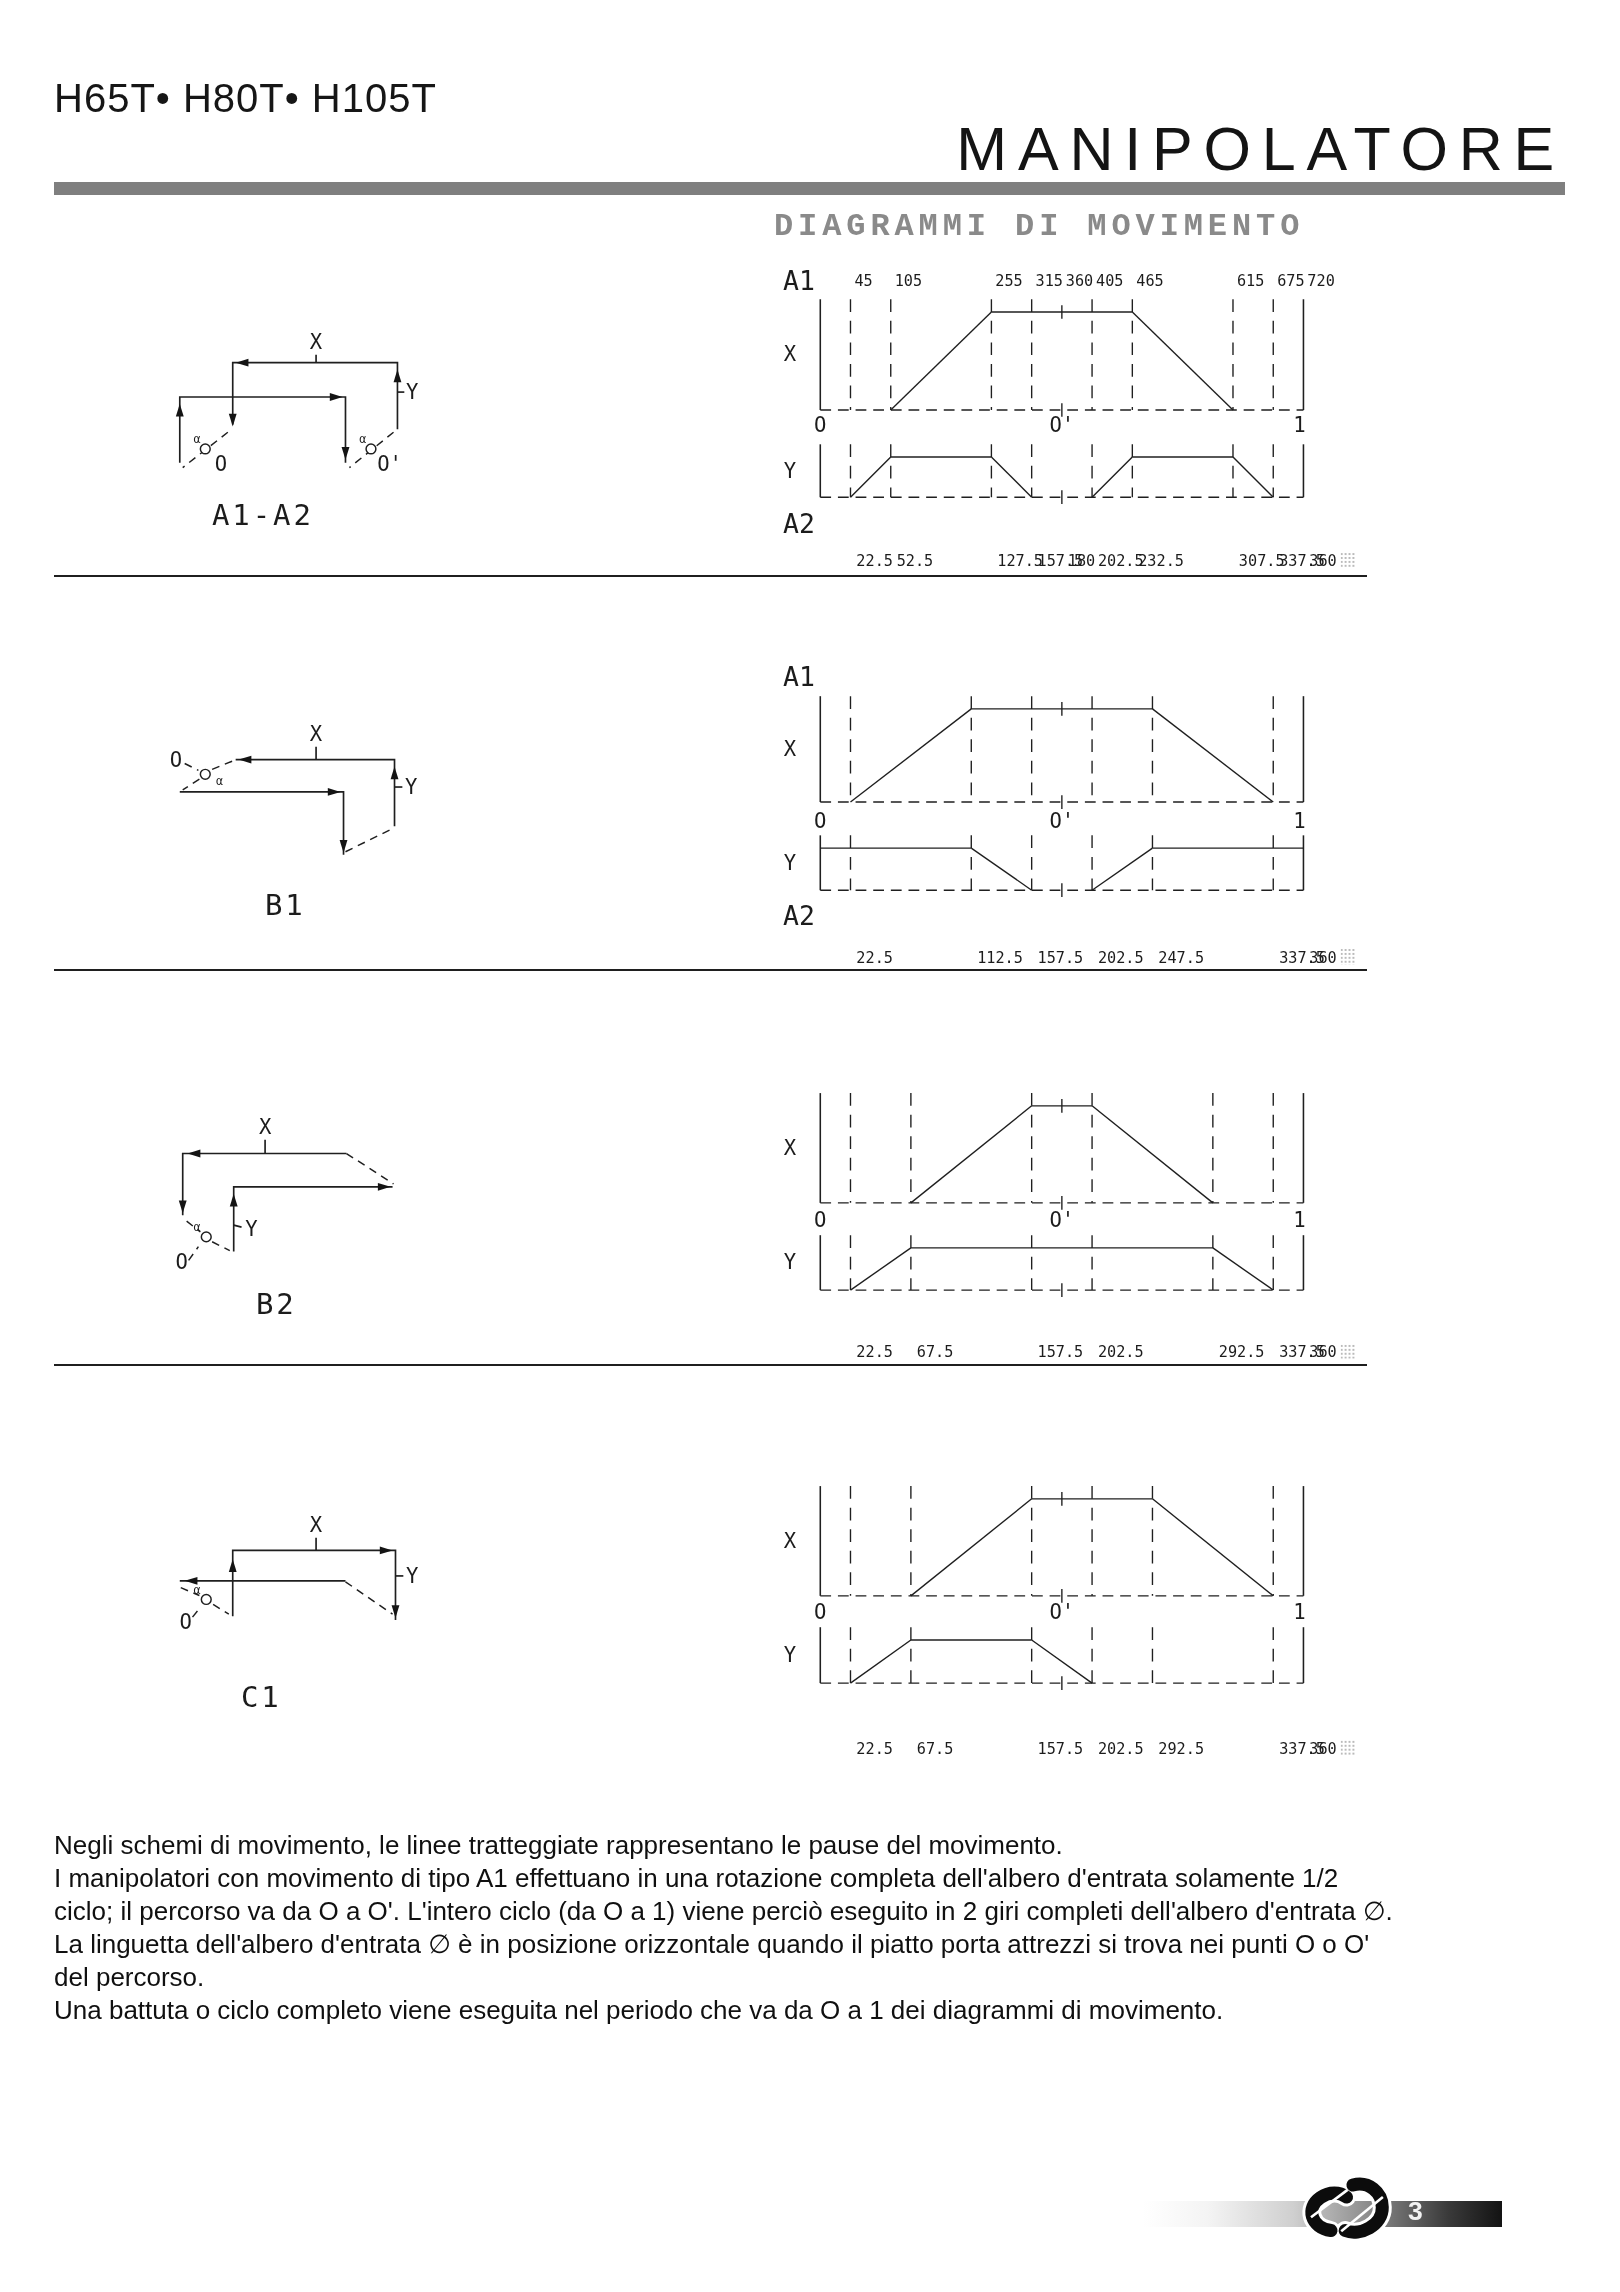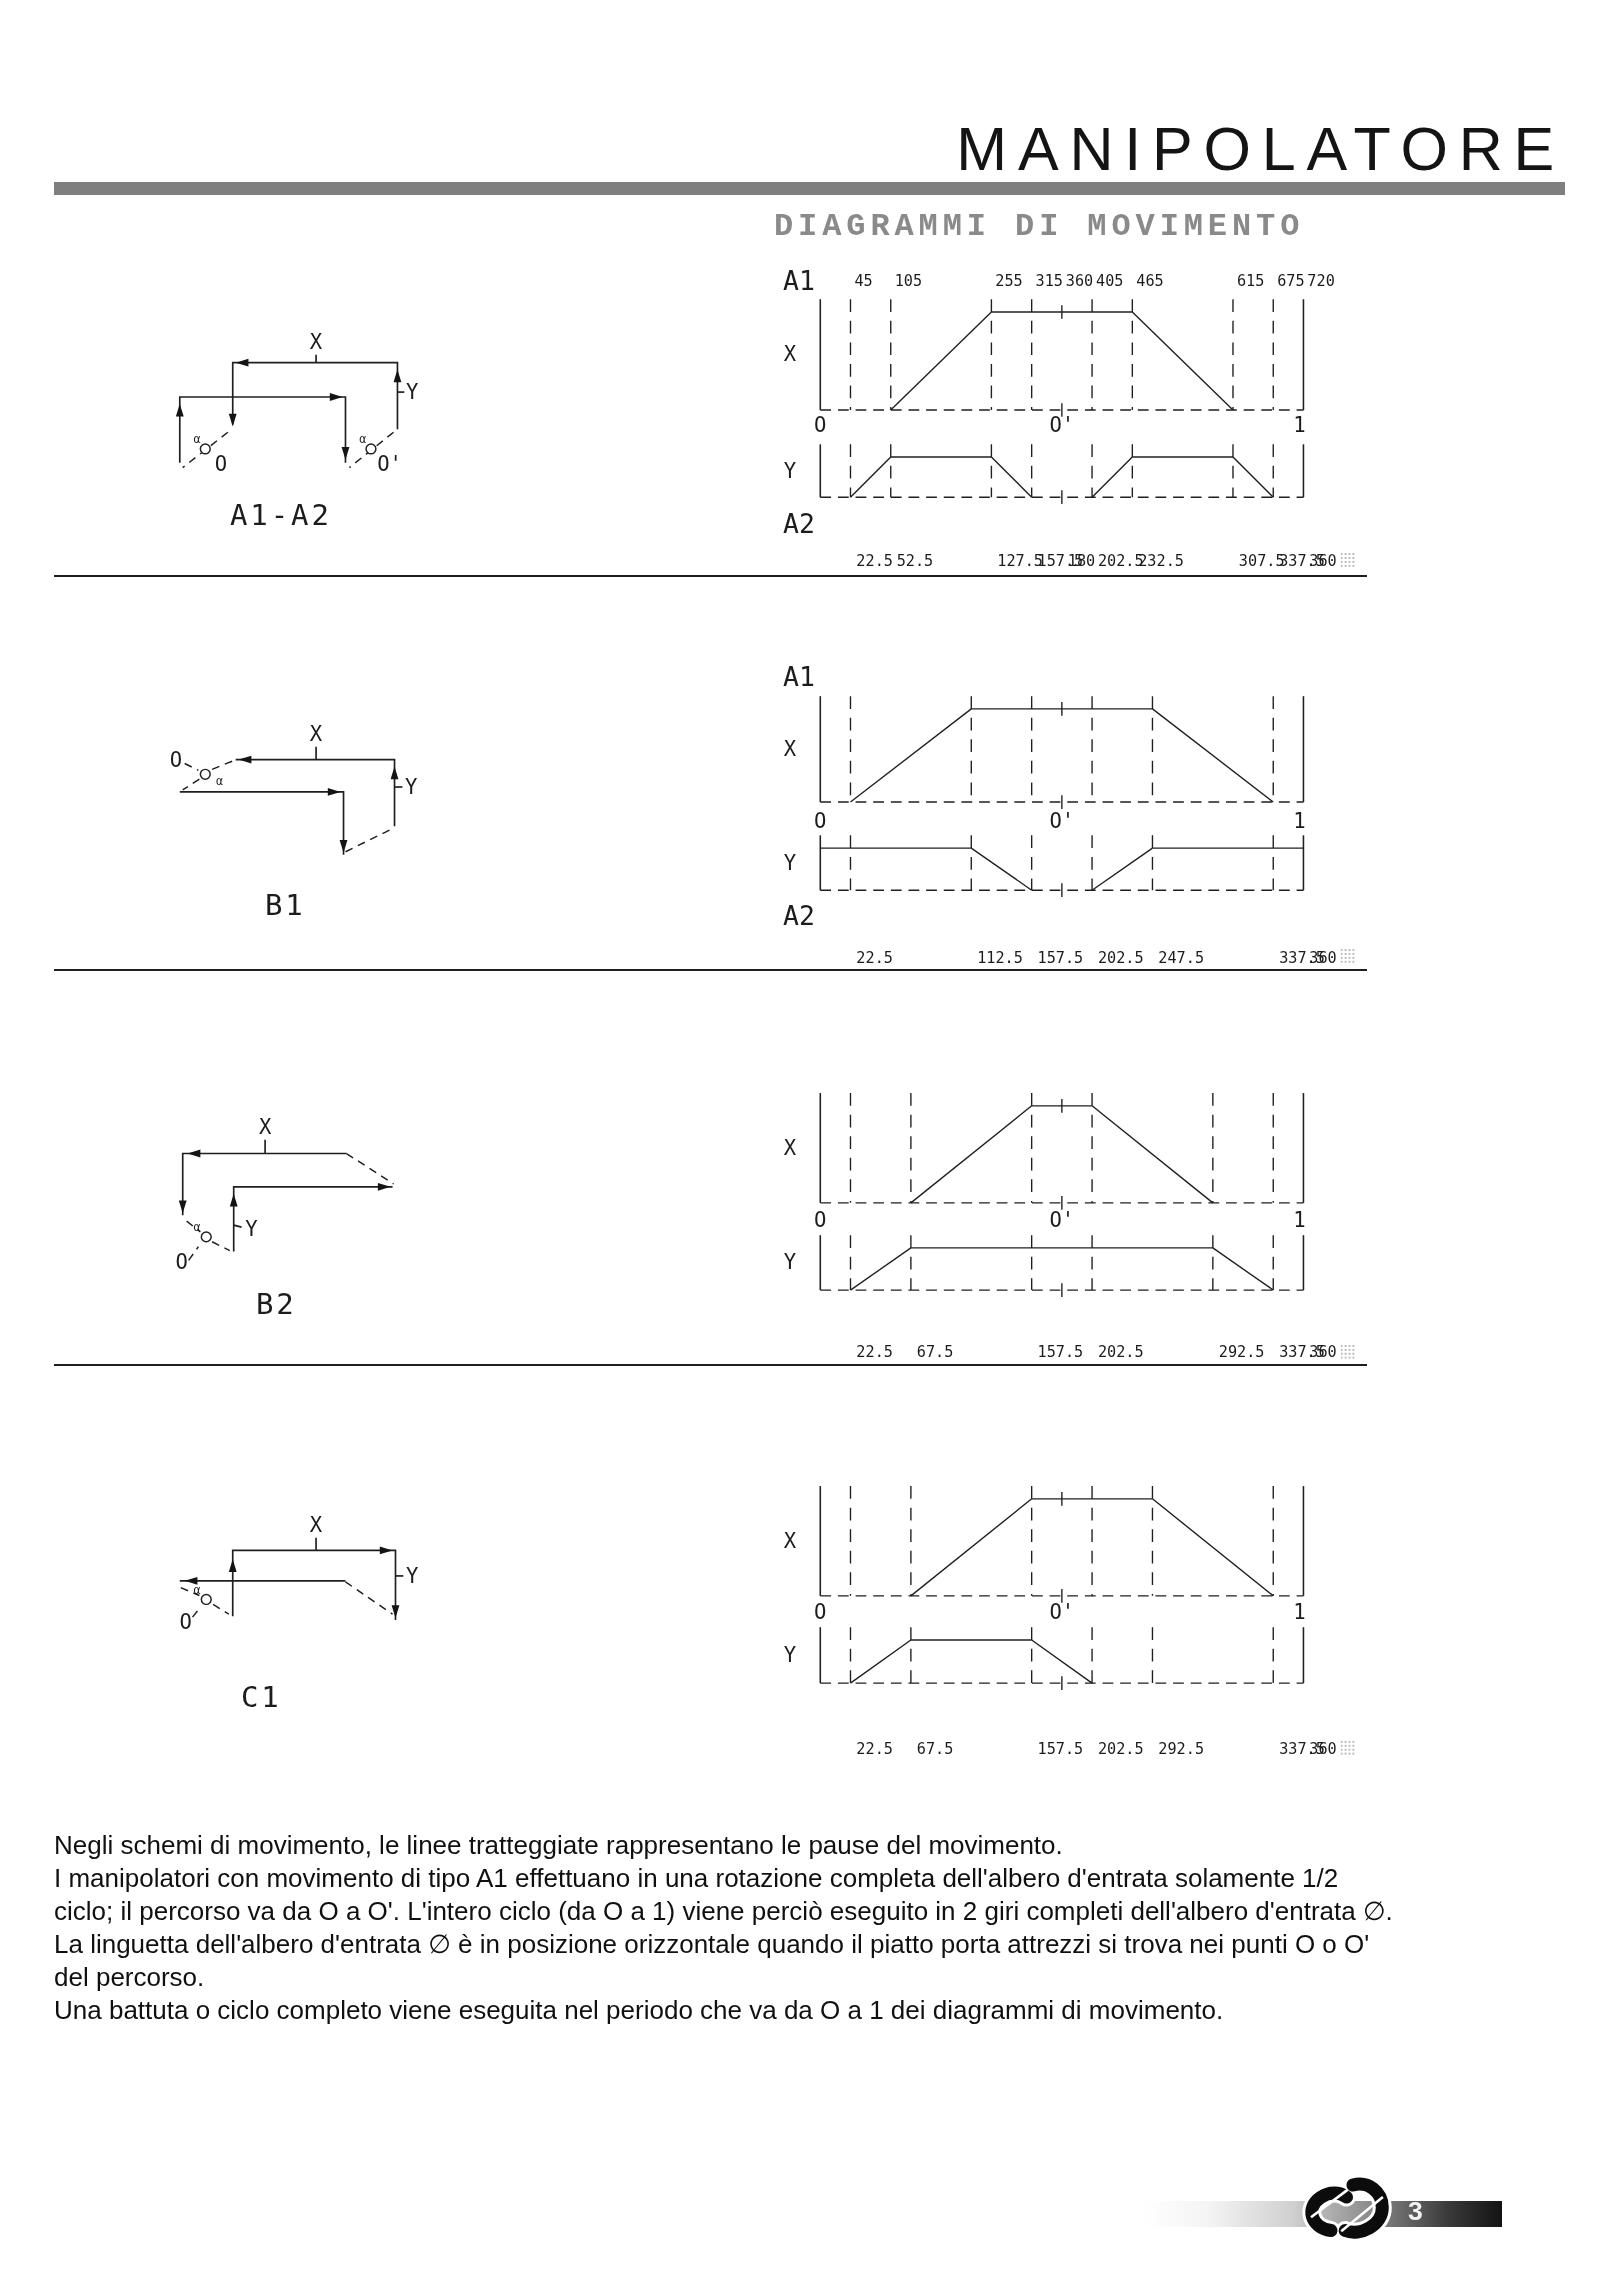--- a/index.html
+++ b/index.html
@@ -38,20 +38,21 @@
   .footer-bar{position:absolute;left:1143px;top:2201px;width:359px;height:25.5px;
       background:linear-gradient(to right,#ffffff 0%,#f4f4f4 18%,#cfcfcf 42%,#8f8f8f 62%,#3a3a3a 85%,#131313 100%);}
   .page-num{position:absolute;left:1408px;top:2196px;font-size:26.5px;font-weight:600;color:#f2f2f2;}
   .logo{position:absolute;left:1296px;top:2164px;}
 </style>
 </head>
 <body>
 
 <div class="page">
 
+  <div class="models">H65T• H80T• H105T</div>
   <div class="doc-title">MANIPOLATORE</div>
   <div class="header-bar"></div>
 
   <div class="section-title st-right">DIAGRAMMI DI MOVIMENTO</div>
 
   <svg class="schematic" style="left:118px;top:294px;width:353px;height:255px" viewBox="120 300 360 260">
     <polyline class="ln" points="237,433 237,370 405,370 405,438"></polyline>
     <polygon class="ah" points="240,370 253,366 253,374"></polygon>
     <polygon class="ah" points="237,435 233,422 241,422"></polygon>
     <polygon class="ah" points="405,377 401,390 409,390"></polygon>
@@ -65,21 +66,21 @@
     <text x="420" y="407" text-anchor="middle" font-size="21">Y</text>
     <line class="dln" x1="232" y1="441" x2="186" y2="477"></line>
     <circle class="shaft" cx="209" cy="458" r="5"></circle>
     <text x="197" y="452" font-size="12">α</text>
     <text x="225" y="480" text-anchor="middle" font-size="21">O</text>
     <line class="dln" x1="401" y1="441" x2="356" y2="477"></line>
     <circle class="shaft" cx="378" cy="458" r="5"></circle>
     <text x="366" y="452" font-size="12">α</text>
     <text x="397" y="480" text-anchor="middle" font-size="21">O'</text>
   </svg>
-  <div class="cad-caption" style="left:230px;top:498px;">A1-A2</div>
+  <div class="cad-caption" style="left:212px;top:498px;">A1-A2</div>
 
   <svg class="schematic" style="left:118px;top:686px;width:353px;height:255px" viewBox="120 700 360 260">
     <polyline class="ln" points="240,775 402,775 402,843"></polyline>
     <polygon class="ah" points="243,775 256,771 256,779"></polygon>
     <polygon class="ah" points="402,782 398,795 406,795"></polygon>
     <line class="ln" x1="322" y1="762" x2="322" y2="775"></line>
     <text x="322" y="756" text-anchor="middle" font-size="21">X</text>
     <polyline class="ln" points="183,808 350,808 350,872"></polyline>
     <polygon class="ah" points="347,808 334,804 334,812"></polygon>
     <polygon class="ah" points="350,870 346,857 354,857"></polygon>

